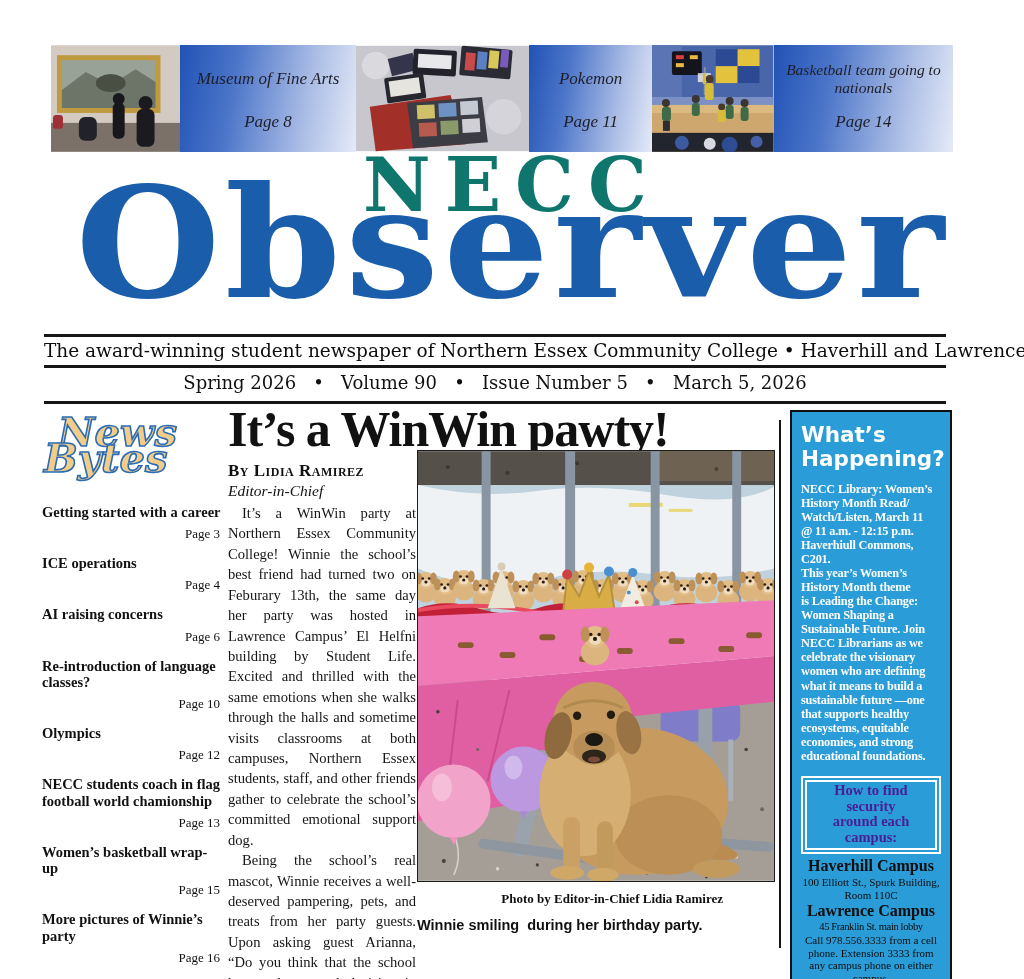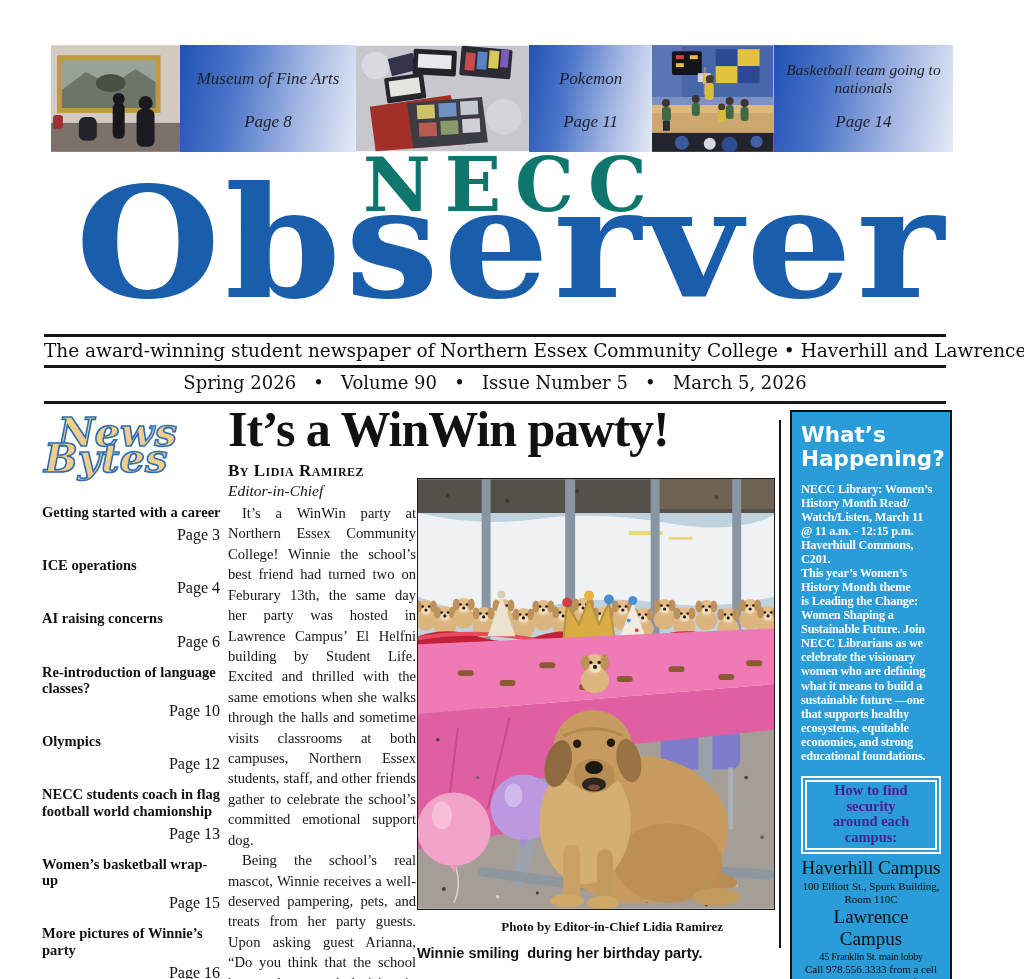--- a/index.html
+++ b/index.html
@@ -35,53 +35,53 @@
           font-size:18px; font-family:"DejaVu Serif",serif; white-space:pre; }
 
   
   .left-col { position:absolute; left:42px; top:412px; width:180px; }
   .nb-logo { font-family:"DejaVu Serif",serif; font-style:italic; font-weight:bold;
              color:#f2cd8a; -webkit-text-stroke:1.6px #2b6cb5; font-size:40px; line-height:1;
              margin-bottom:26px; }
   .nb-logo .nb1 { display:block; margin-left:16px;font-style:italic; }
   .nb-logo .nb2 { display:block; margin-top:-14px; margin-left:2px; }
   .nb-item .nb-title { font-weight:bold; font-size:14.5px; line-height:1.12; }
-  .nb-item .nb-page  { text-align:right; font-size:16px; margin:6px 2px 13px 0; }
+  .nb-item .nb-page  { text-align:right; font-size:13px; margin:6px 2px 13px 0; }
 
   
   .headline { position:absolute; left:228px; top:404px; width:552px;
               font-family:"Liberation Serif",serif; font-weight:bold; font-size:50px;
               letter-spacing:-1px; line-height:1; white-space:nowrap; }
   .byline { position:absolute; left:228px; top:461px; width:187px; }
   .byline .by { font-variant:small-caps; font-weight:bold; font-size:17px; letter-spacing:0.5px; }
   .byline .role { font-style:italic; font-size:15.5px; margin-top:1px; }
   .body-text { position:absolute; left:228px; top:503px; width:188px;
                font-size:14.6px; line-height:1.4; text-align:justify; color:#151515; }
   .body-text p { text-indent:14px; }
 
-  .photo-fig { position:absolute; left:417px; top:450px; width:306px;margin-top:28px; }
+  .photo-fig { position:absolute; left:417px; top:450px; width:306px; }
   .photo-fig svg.main-photo { display:block; width:358px; height:432px; border:1.5px solid #1c1c1c; }
   .photo-credit { text-align:right; font-weight:bold; font-size:13px; margin-top:9px; }
   .photo-caption { font-family:"Liberation Sans",sans-serif; font-weight:bold; font-size:14.5px;
                    margin-top:10px; white-space:pre-wrap; }
 
   .v-rule { position:absolute; left:779px; top:420px; width:2px; height:528px; background:#141414; }
 
   
   .right-col { position:absolute; left:790px; top:410px; width:162px; }
   .hap-box { background:#2a9cd7; border:2.5px solid #101010; padding:11px 9px 12px; color:#fff; }
   .hap-heading { font-family:"DejaVu Sans",sans-serif; font-weight:bold; font-size:21.5px;
                  line-height:1.1; white-space:pre-line; margin-bottom:12px; }
   .hap-body { font-family:"Liberation Serif",serif; font-weight:bold; font-size:12.3px;
               line-height:1.14; letter-spacing:-0.2px; white-space:pre-line; }
   .sec-outer { margin-top:13px; border:2px solid #fff; padding:2px; }
   .sec-inner { border:2px solid #fff; padding:1px 2px 2px; text-align:center; }
   .sec-title { color:#4c1d95; font-weight:bold; font-size:14.5px; line-height:1.1; }
   .sec-body { color:#0d0d0d; text-align:center; font-size:11px; line-height:1.18; margin-top:3px; }
-  .sec-body .campus { font-weight:normal; font-size:19px; }
+  .sec-body .campus { font-weight:bold; font-size:16px; }
   .sec-body .addr { white-space:pre-line; }
   .sec-body .cond { letter-spacing:-0.4px; font-size:10.6px; }
 </style>
 </head>
 <body>
 
 <div class="page">
 
   <header class="top-banner">
     <figure class="banner-photo" style="width:130px">

